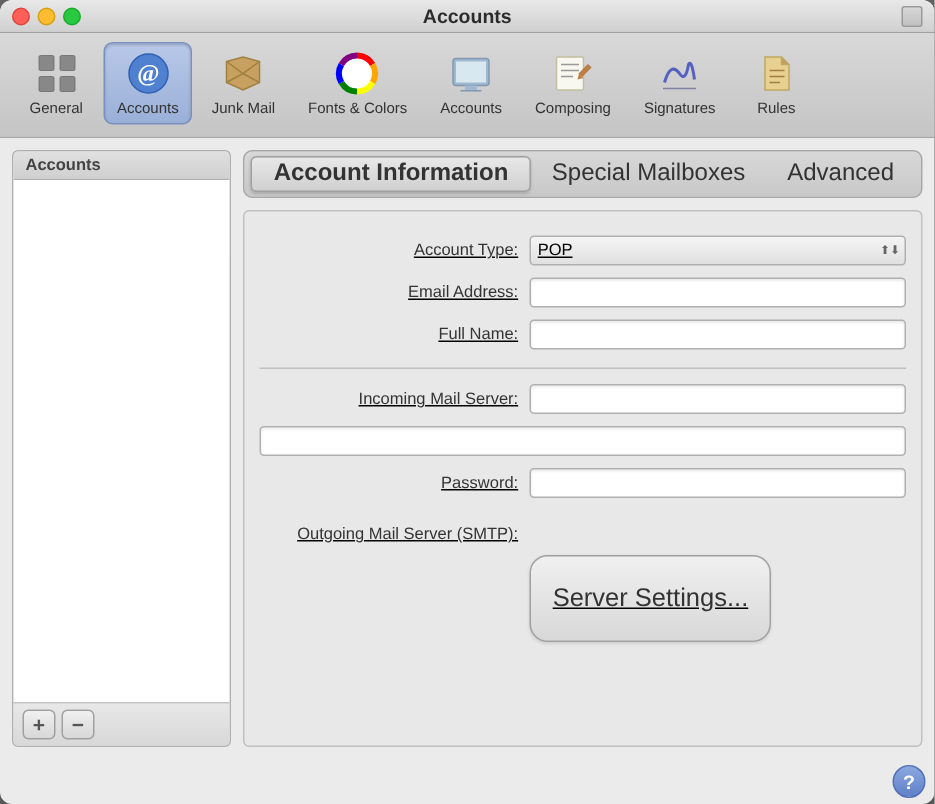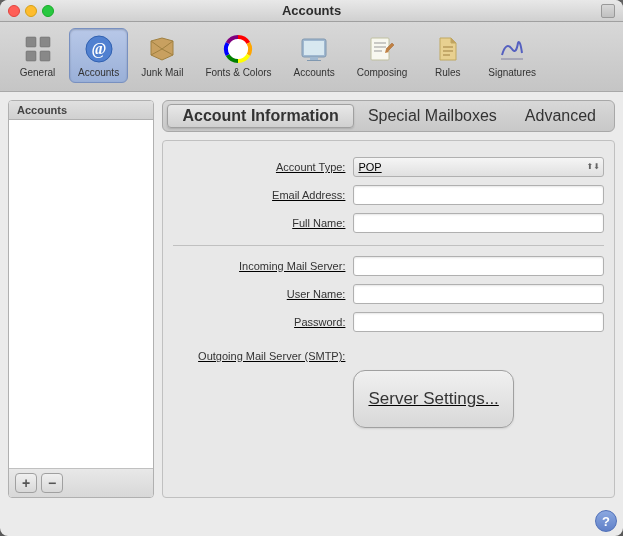--- a/index.html
+++ b/index.html
@@ -418,38 +418,38 @@
           <path d="M22 18 L28 12 L26 10 L20 16 Z" fill="#c08040" stroke="#a06030" stroke-width="0.5"></path>
           <path d="M20 16 L19 20 L23 19 Z" fill="#c08040"></path>
         </svg>
       </div>
       <span class="toolbar-label">Composing</span>
     </div>
 
     <div class="toolbar-item">
       <div class="toolbar-icon">
         <svg width="32" height="32" viewBox="0 0 32 32">
+          <path d="M6 22 Q10 8 16 16 Q20 22 22 10 Q24 6 26 20" fill="none" stroke="#5560c0" stroke-width="2"></path>
+          <line x1="5" y1="26" x2="27" y2="26" stroke="#8080a0" stroke-width="1"></line>
+        </svg>
+      </div>
+      <span class="toolbar-label">Signatures</span>
+    </div>
+
+    <div class="toolbar-item">
+      <div class="toolbar-icon">
+        <svg width="32" height="32" viewBox="0 0 32 32">
           <path d="M8 5 L8 27 L24 27 L24 10 L19 5 Z" fill="#e8d090" stroke="#c0a860" stroke-width="1"></path>
           <path d="M19 5 L19 10 L24 10" fill="#c0a060" stroke="#c0a860" stroke-width="1"></path>
           <line x1="11" y1="14" x2="21" y2="14" stroke="#a08040" stroke-width="1"></line>
           <line x1="11" y1="18" x2="21" y2="18" stroke="#a08040" stroke-width="1"></line>
           <line x1="11" y1="22" x2="18" y2="22" stroke="#a08040" stroke-width="1"></line>
         </svg>
       </div>
       <span class="toolbar-label">Rules</span>
-    </div>
-
-    <div class="toolbar-item">
-      <div class="toolbar-icon">
-        <svg width="32" height="32" viewBox="0 0 32 32">
-          <path d="M6 22 Q10 8 16 16 Q20 22 22 10 Q24 6 26 20" fill="none" stroke="#5560c0" stroke-width="2"></path>
-          <line x1="5" y1="26" x2="27" y2="26" stroke="#8080a0" stroke-width="1"></line>
-        </svg>
-      </div>
-      <span class="toolbar-label">Signatures</span>
     </div>
   </div>
 
   <div class="main-content">
 
     <div class="sidebar">
       <div class="sidebar-header">Accounts</div>
       <div class="sidebar-list"></div>
       <div class="sidebar-footer">
         <div class="sidebar-btn">+</div>
@@ -489,21 +489,20 @@
         </div>
 
         <div class="form-divider"></div>
 
         <div class="form-row">
           <span class="form-label">Incoming Mail Server:</span>
           <input class="form-input" type="text" style="">
         </div>
 
         <div class="form-row">
-          <span class="form-label">User Name:</span>
           <input class="form-input" type="text" style="">
         </div>
 
         <div class="form-row">
           <span class="form-label">Password:</span>
           <input class="form-input" type="password" style="">
         </div>
 
         <div style="height:10px;"></div>
 

